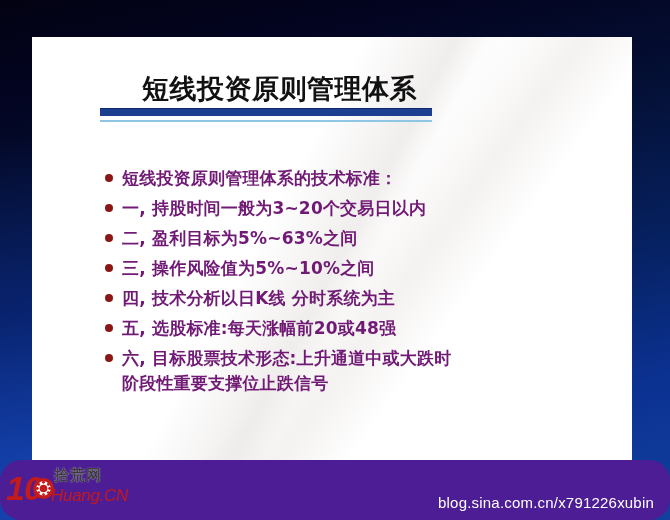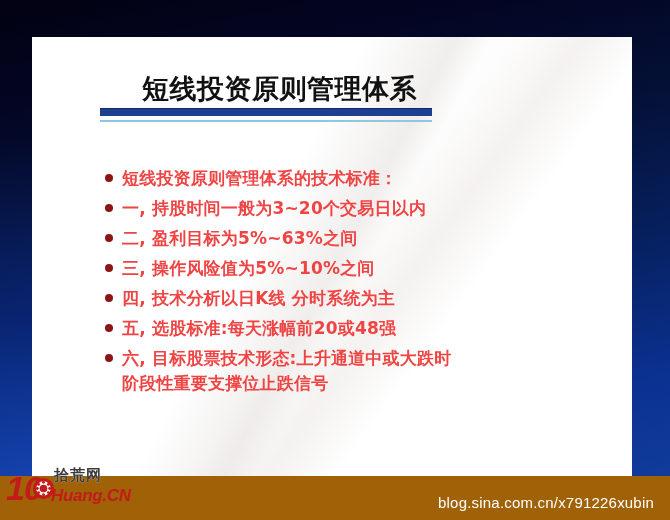--- a/index.html
+++ b/index.html
@@ -103,21 +103,21 @@
     left: 73px;
     top: 130px;
     width: 500px;
   }
   .bullet-item {
     position: relative;
     padding-left: 17px;
     margin-bottom: 8px;
     font-size: 17px;
     font-weight: bold;
-    color: #ef4444;
+    color: #701a75;
     line-height: 22px;
     letter-spacing: 0.2px;
     white-space: nowrap;
   }
   .bullet-item .dot {
     position: absolute;
     left: 0;
     top: 7px;
     width: 8px;
     height: 8px;
@@ -128,22 +128,23 @@
     display: block;
     margin-top: 3px;
   }
 
   
   .footer-band {
     position: absolute;
     left: 0;
     bottom: 0;
     width: 670px;
-    height: 44px;
-    background: #a16207;
+    height: 60px;
+    background: #4c1d95;
+    border-radius: 21px;
   }
   .footer-url {
     position: absolute;
     right: 16px;
     bottom: 9px;
     font-size: 15px;
     color: #ffffff;
     letter-spacing: 0.2px;
     font-family: "Liberation Sans", sans-serif;
   }
@@ -185,21 +186,21 @@
     color: #3b3b3b;
     letter-spacing: 1px;
     text-shadow: 0 0 1px rgba(255,255,255,0.9);
     font-family: Liberation Serif, serif;
   }
   .wm-en {
     position: absolute;
     left: 47px;
     top: 21px;
     font-size: 17px;
-    font-weight: bold;
+    font-weight: normal;
     font-style: italic;
     color: #c31a1a;
     letter-spacing: -0.3px;
     font-family: "Liberation Sans", sans-serif;
   }
 </style>
 </head>
 <body>
 
 <div id="slide-root">

